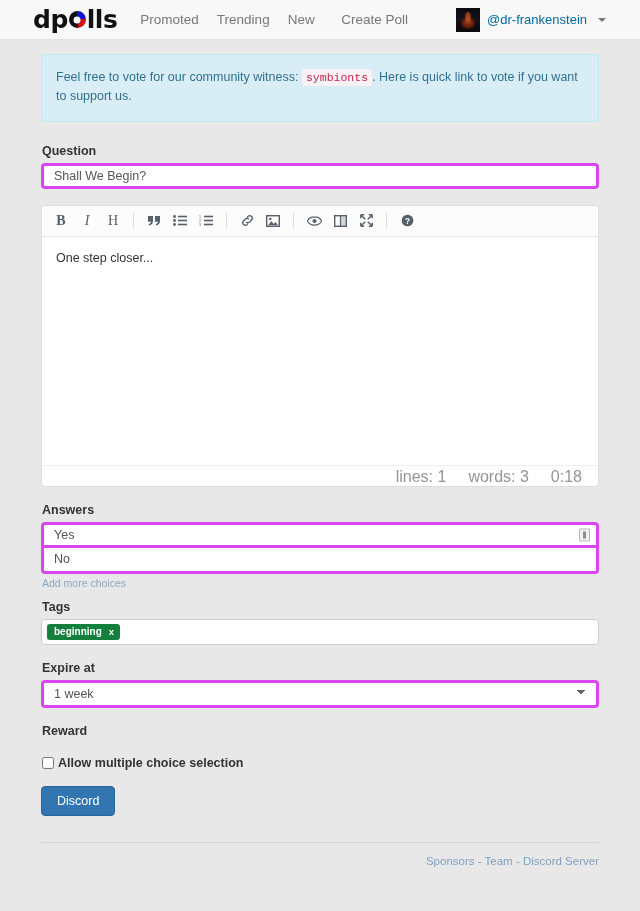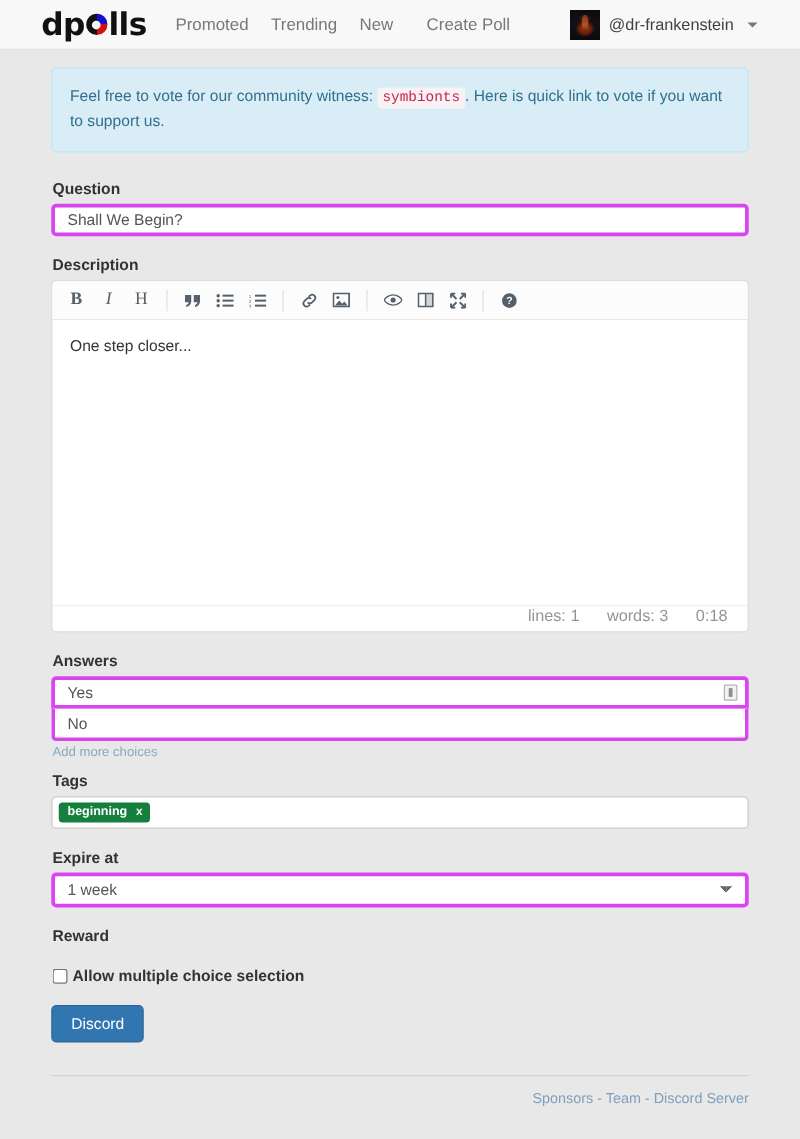--- a/index.html
+++ b/index.html
@@ -110,21 +110,21 @@
     content: "";
     position: absolute;
     left: 50%; top: 18%;
     transform: translateX(-50%);
     width: 5px; height: 14px;
     border-radius: 40% 40% 30% 30%;
     background: linear-gradient(180deg, #8c3a18, #c25a20 55%, #5a1e08);
     opacity: .85;
   }
   .username {
-    color: #404040;
+    color: #0369a1;
     font-size: 13px;
     white-space: nowrap;
   }
   .caret {
     display: inline-block;
     width: 0; height: 0;
     border-left: 4px solid transparent;
     border-right: 4px solid transparent;
     border-top: 4px solid #777;
     margin-left: 4px;
@@ -229,25 +229,25 @@
     min-height: 228px;
     padding: 12px 14px;
     font-size: 12.5px;
     color: #333;
     line-height: 1.5;
   }
   .editor-status {
     border-top: 1px solid #efefef;
     height: 21px;
     display: flex;
-    align-items: flex-start;
+    align-items: flex-end;
     justify-content: flex-end;
     gap: 22px;
     padding: 0 16px 0 0;
-    font-size: 13px;
+    font-size: 16px;
     color: #959595;
   }
 
   
   .answer-row { position: relative; margin-bottom: 0; }
   .answer-row .form-control {
     border-radius: 0;
     height: 26px;
   }
   .answer-row:first-of-type .form-control { border-radius: 4px 4px 0 0; }
@@ -413,21 +413,20 @@
   </div>
 
   
   <div class="field-group">
     <label class="form-label">Question</label>
     <input class="form-control" type="text" value="Shall We Begin?" style="">
   </div>
 
   
   <div class="field-group">
-    <label class="form-label">Description</label>
 
     <div class="editor-wrap">
       <div class="editor-toolbar">
 
         <button class="tb-btn">
           <span class="glyph" style="font-weight:bold;">B</span>
         </button>
         <button class="tb-btn">
           <span class="glyph ital">I</span>
         </button>

